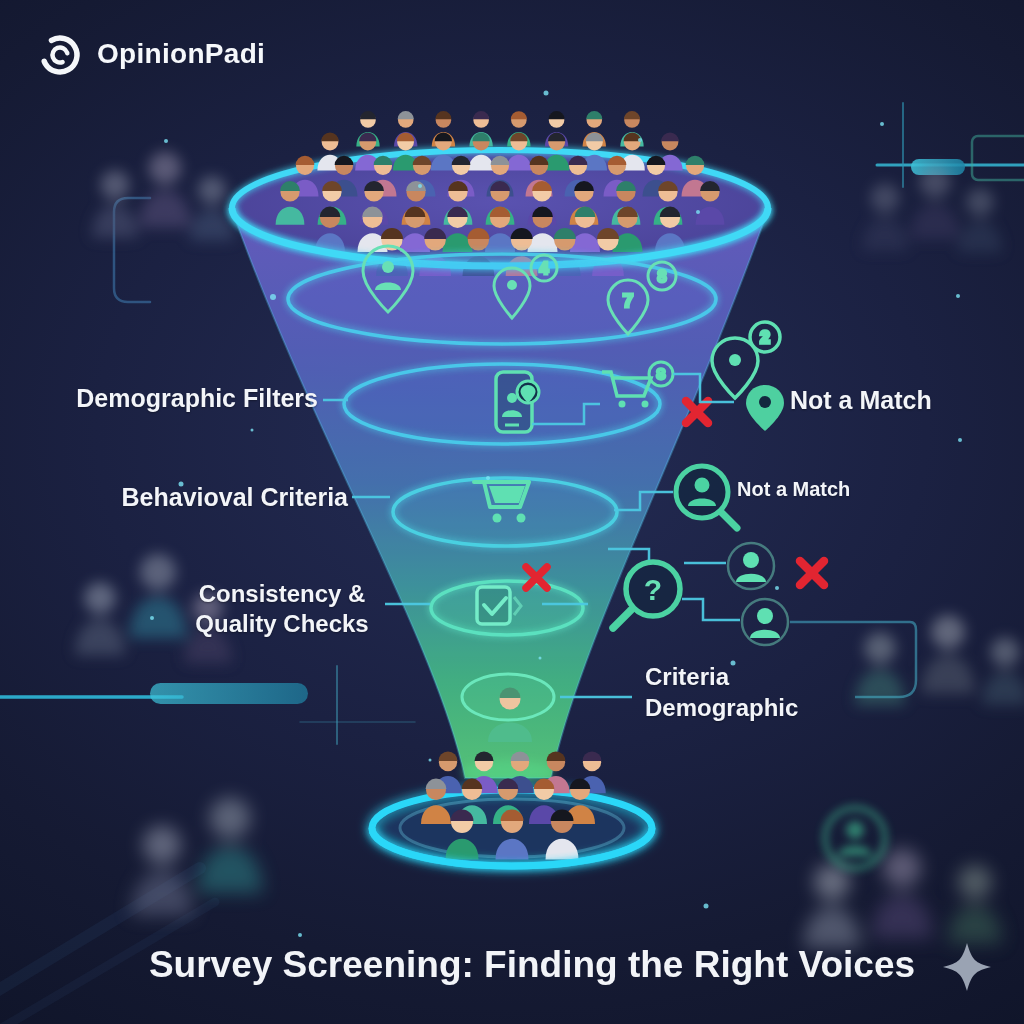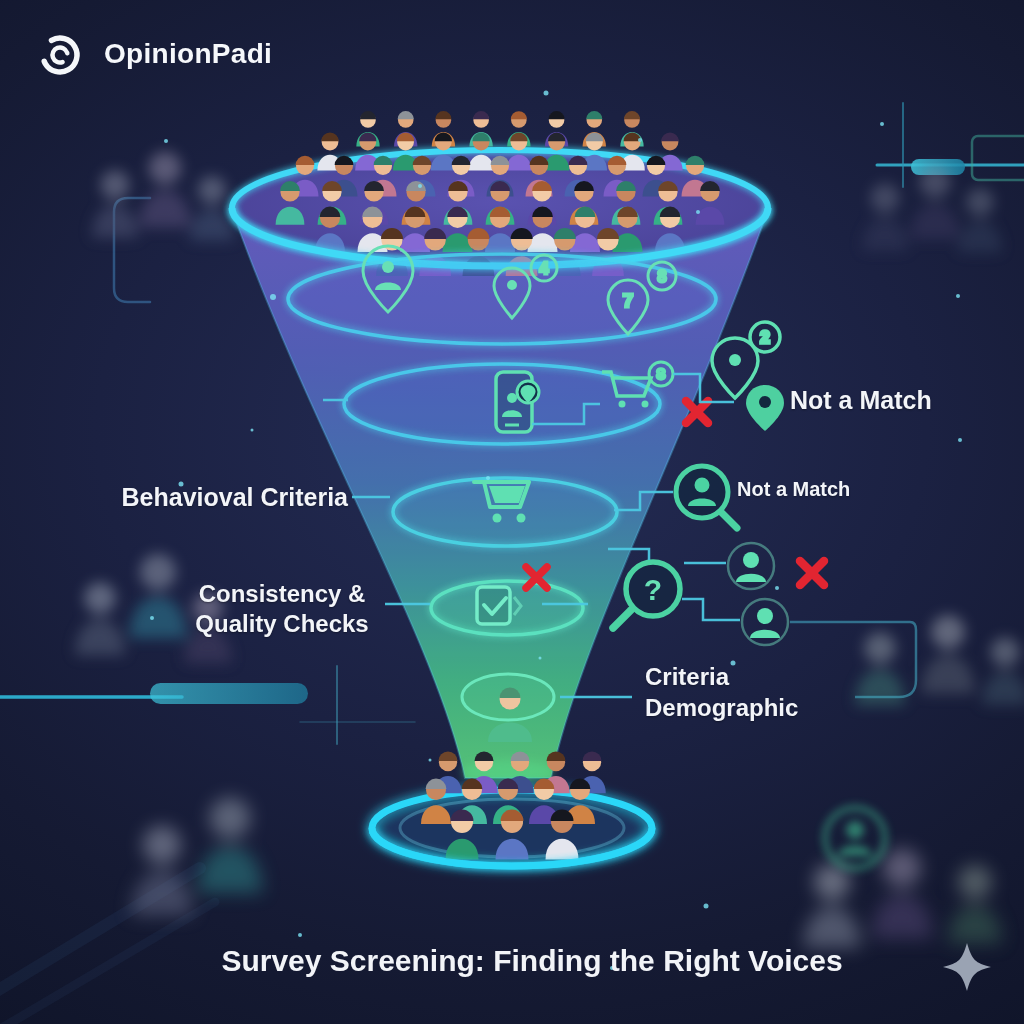--- a/index.html
+++ b/index.html
@@ -2,30 +2,30 @@
 <html><head>
 <meta charset="utf-8">
 <style>
   html,body{margin:0;padding:0;background:#0d1226;}
   .canvas{
     position:relative;width:1024px;height:1024px;overflow:hidden;
     background:radial-gradient(ellipse 920px 720px at 50% 42%, #242c55 0%, #1b2142 45%, #151a33 75%, #10152a 100%);
     font-family:"Liberation Sans",sans-serif;color:#f3f5f9;
   }
   #scene{position:absolute;left:0;top:0;width:1024px;height:1024px;}
-  .logo{position:absolute;left:34px;top:28px;display:flex;align-items:center;gap:18px;z-index:5;}
+  .logo{position:absolute;left:34px;top:28px;display:flex;align-items:center;gap:11px;z-index:5;}
   .logo-text{font-size:28px;font-weight:bold;letter-spacing:.3px;color:#f6f8fb;}
   .label{position:absolute;font-weight:bold;z-index:5;color:#f3f5f9;text-shadow:0 1px 2px rgba(0,0,0,.35);}
   .lbl-stage1{right:706px;top:384px;font-size:25px;white-space:nowrap;}
   .lbl-stage2{right:676px;top:483px;font-size:25px;white-space:nowrap;}
   .lbl-stage3{left:186px;top:579px;width:192px;text-align:center;font-size:24px;line-height:30px;}
   .lbl-nam1{left:790px;top:386px;font-size:25px;white-space:nowrap;}
   .lbl-nam2{left:737px;top:478px;font-size:20px;white-space:nowrap;}
   .lbl-qualified{left:645px;top:661px;font-size:24px;line-height:31px;}
-  .main-title{position:absolute;left:40px;top:944px;width:984px;text-align:center;font-size:30px;font-weight:bold;z-index:5;color:#f2f4f8;}
+  .main-title{position:absolute;left:40px;top:944px;width:984px;text-align:center;font-size:37px;font-weight:bold;z-index:5;color:#f2f4f8;}
   .badge{fill:#68e0b5;font-family:"Liberation Sans",sans-serif;font-size:16px;font-weight:bold;text-anchor:middle;}
 </style>
 </head>
 <body>
 
 <div class="canvas">
 
   <svg id="scene" viewBox="0 0 1024 1024">
     <defs>
       <linearGradient id="coneG" x1="0" y1="0" x2="0" y2="1">
@@ -500,20 +500,21 @@
   </svg>
 
   <header class="logo">
     <svg width="52" height="52" viewBox="0 0 52 52">
       <circle cx="26" cy="27" r="17" stroke="#f5f7fa" stroke-width="5.5" fill="none" stroke-dasharray="82 25" transform="rotate(-120 26 27)" stroke-linecap="round"></circle>
       <circle cx="26" cy="27" r="7.5" stroke="#f5f7fa" stroke-width="4.5" fill="none" stroke-dasharray="36 12" transform="rotate(70 26 27)" stroke-linecap="round"></circle>
     </svg>
     <span class="logo-text">OpinionPadi</span>
   </header>
 
+  <div class="label lbl-stage1">Demographic Filters</div>
   <div class="label lbl-stage2">Behavioval Criteria</div>
   <div class="label lbl-stage3">
     <div>Consistency &amp;</div>
     <div>Quality Checks</div>
   </div>
 
   <div class="label lbl-nam1">Not a Match</div>
   <div class="label lbl-nam2">Not a Match</div>
   <div class="label lbl-qualified">
     <div>Criteria</div>

